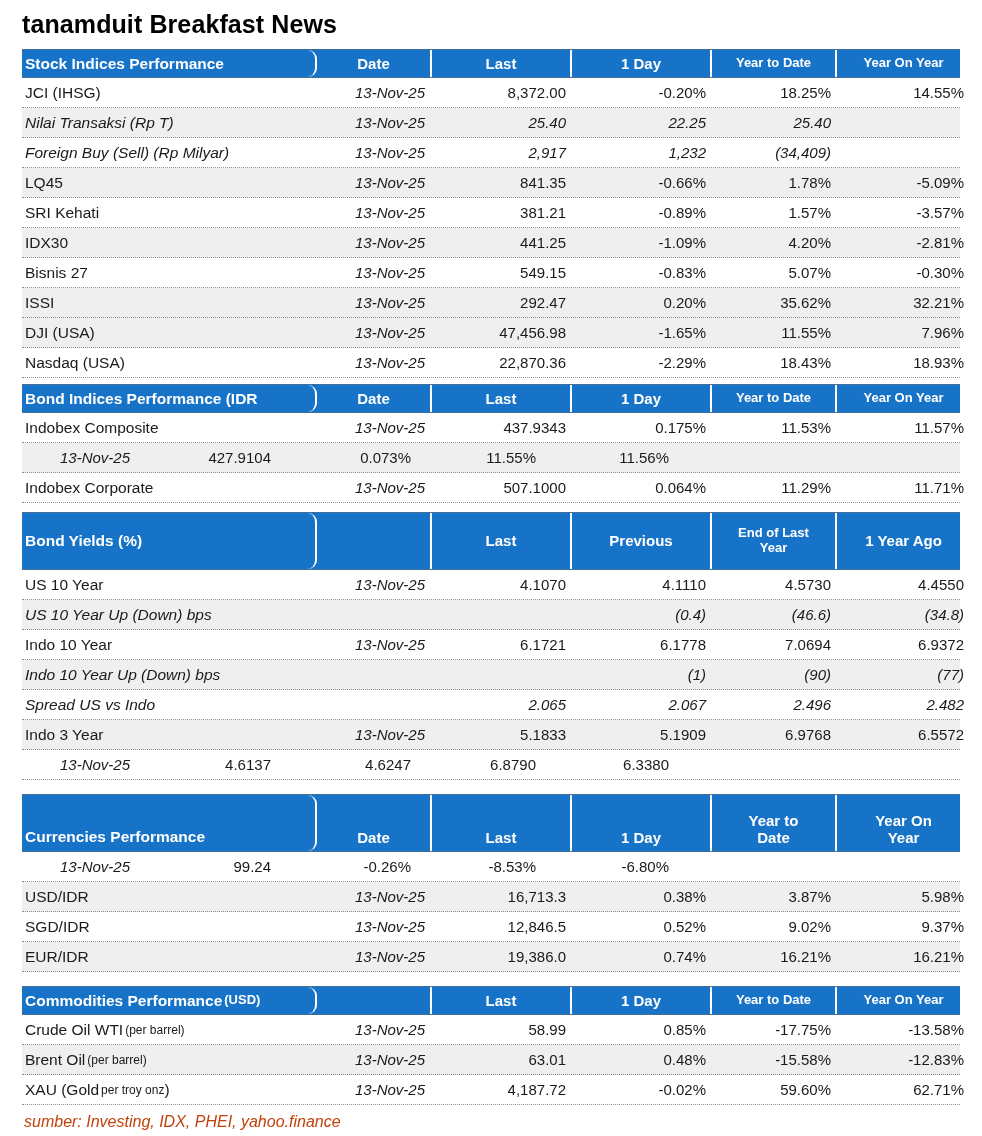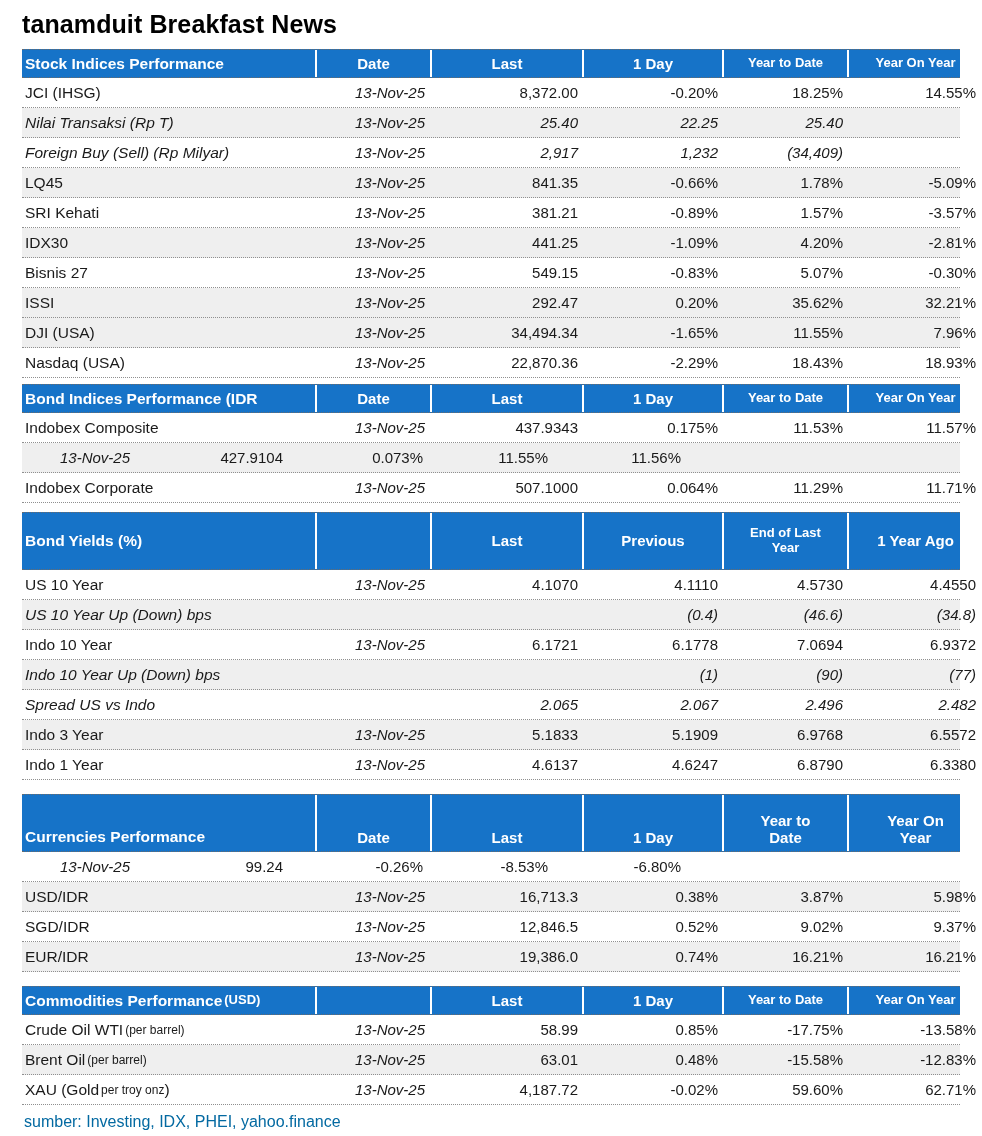--- a/index.html
+++ b/index.html
@@ -47,45 +47,46 @@
     flex:0 0 auto;
     display:flex;
     align-items:center;
     overflow:hidden;
     white-space:nowrap;
     font-size:15px;
     line-height:1.15;
   }
   .c-label{width:295px;justify-content:flex-start;padding-left:3px;font-size:15.5px;}
   .c-date {width:115px;justify-content:flex-end;padding-right:7px;font-style:italic;}
-  .c-v1   {width:152px;justify-content:flex-end;padding-right:6px;}
+  .c-v1   {width:140px;justify-content:flex-end;padding-right:6px;}
   .c-v2   {width:140px;justify-content:flex-end;padding-right:6px;}
   .c-v3   {width:125px;justify-content:flex-end;padding-right:6px;}
   .c-v4   {width:133px;justify-content:flex-end;padding-right:6px;}
   .hcell{
     justify-content:center;
     text-align:center;
     padding-right:0;
     font-style:normal;
     border-right:2px solid #fff;
     white-space:pre-line;
   }
   .thead .c-date{font-style:normal;}
   .thead .hcell:last-child{border-right:none;}
-  .thead .c-label.hcell{justify-content:flex-start;text-align:left;padding-left:3px;}
+  .thead .c-label.hcell{justify-content:flex-start;text-align:left;padding-left:3px;border-radius:9px;}
   .hcell.shrink{font-size:13px;}
   .thead.tall-bottom .hcell{align-items:flex-end;padding-bottom:5px;}
   .thead.tall-center .hcell{align-items:center;}
   .drow.shaded{background:var(--stripe);}
   .drow.italic .cell{font-style:italic;}
   .small-label{font-size:12px;padding:3px 0 0 2px;}
   .title-small{font-size:13px;padding-left:2px;}
   .footer-note{
+    font-style:italic;
     font-size:16px;
-    color:#0369a1;
+    color:#c2410c;
     margin:8px 0 0 2px;
   }
   .bottom-rule{
     width:982px;
     border-top:1px solid #ABABAB;
     margin-top:10px;
     height:1px;
   }
 </style>
 </head>
@@ -163,21 +164,21 @@
           <div class="cell c-label">ISSI</div>
           <div class="cell val c-date">13-Nov-25</div>
           <div class="cell val c-v1">292.47</div>
           <div class="cell val c-v2">0.20%</div>
           <div class="cell val c-v3">35.62%</div>
           <div class="cell val c-v4">32.21%</div>
         </div>
         <div class="trow drow shaded">
           <div class="cell c-label">DJI (USA)</div>
           <div class="cell val c-date">13-Nov-25</div>
-          <div class="cell val c-v1">34,494.34</div>
+          <div class="cell val c-v1">47,456.98</div>
           <div class="cell val c-v2">-1.65%</div>
           <div class="cell val c-v3">11.55%</div>
           <div class="cell val c-v4">7.96%</div>
         </div>
         <div class="trow drow">
           <div class="cell c-label">Nasdaq (USA)</div>
           <div class="cell val c-date">13-Nov-25</div>
           <div class="cell val c-v1">22,870.36</div>
           <div class="cell val c-v2">-2.29%</div>
           <div class="cell val c-v3">18.43%</div>
@@ -269,21 +270,20 @@
         </div>
         <div class="trow drow shaded">
           <div class="cell c-label">Indo 3 Year</div>
           <div class="cell val c-date">13-Nov-25</div>
           <div class="cell val c-v1">5.1833</div>
           <div class="cell val c-v2">5.1909</div>
           <div class="cell val c-v3">6.9768</div>
           <div class="cell val c-v4">6.5572</div>
         </div>
         <div class="trow drow">
-          <div class="cell c-label">Indo 1 Year</div>
           <div class="cell val c-date">13-Nov-25</div>
           <div class="cell val c-v1">4.6137</div>
           <div class="cell val c-v2">4.6247</div>
           <div class="cell val c-v3">6.8790</div>
           <div class="cell val c-v4">6.3380</div>
         </div>
       </div>
       <div class="section gap14">
         <div class="trow thead tall tall-bottom">
           <div class="cell c-label hcell">Currencies Performance</div>

